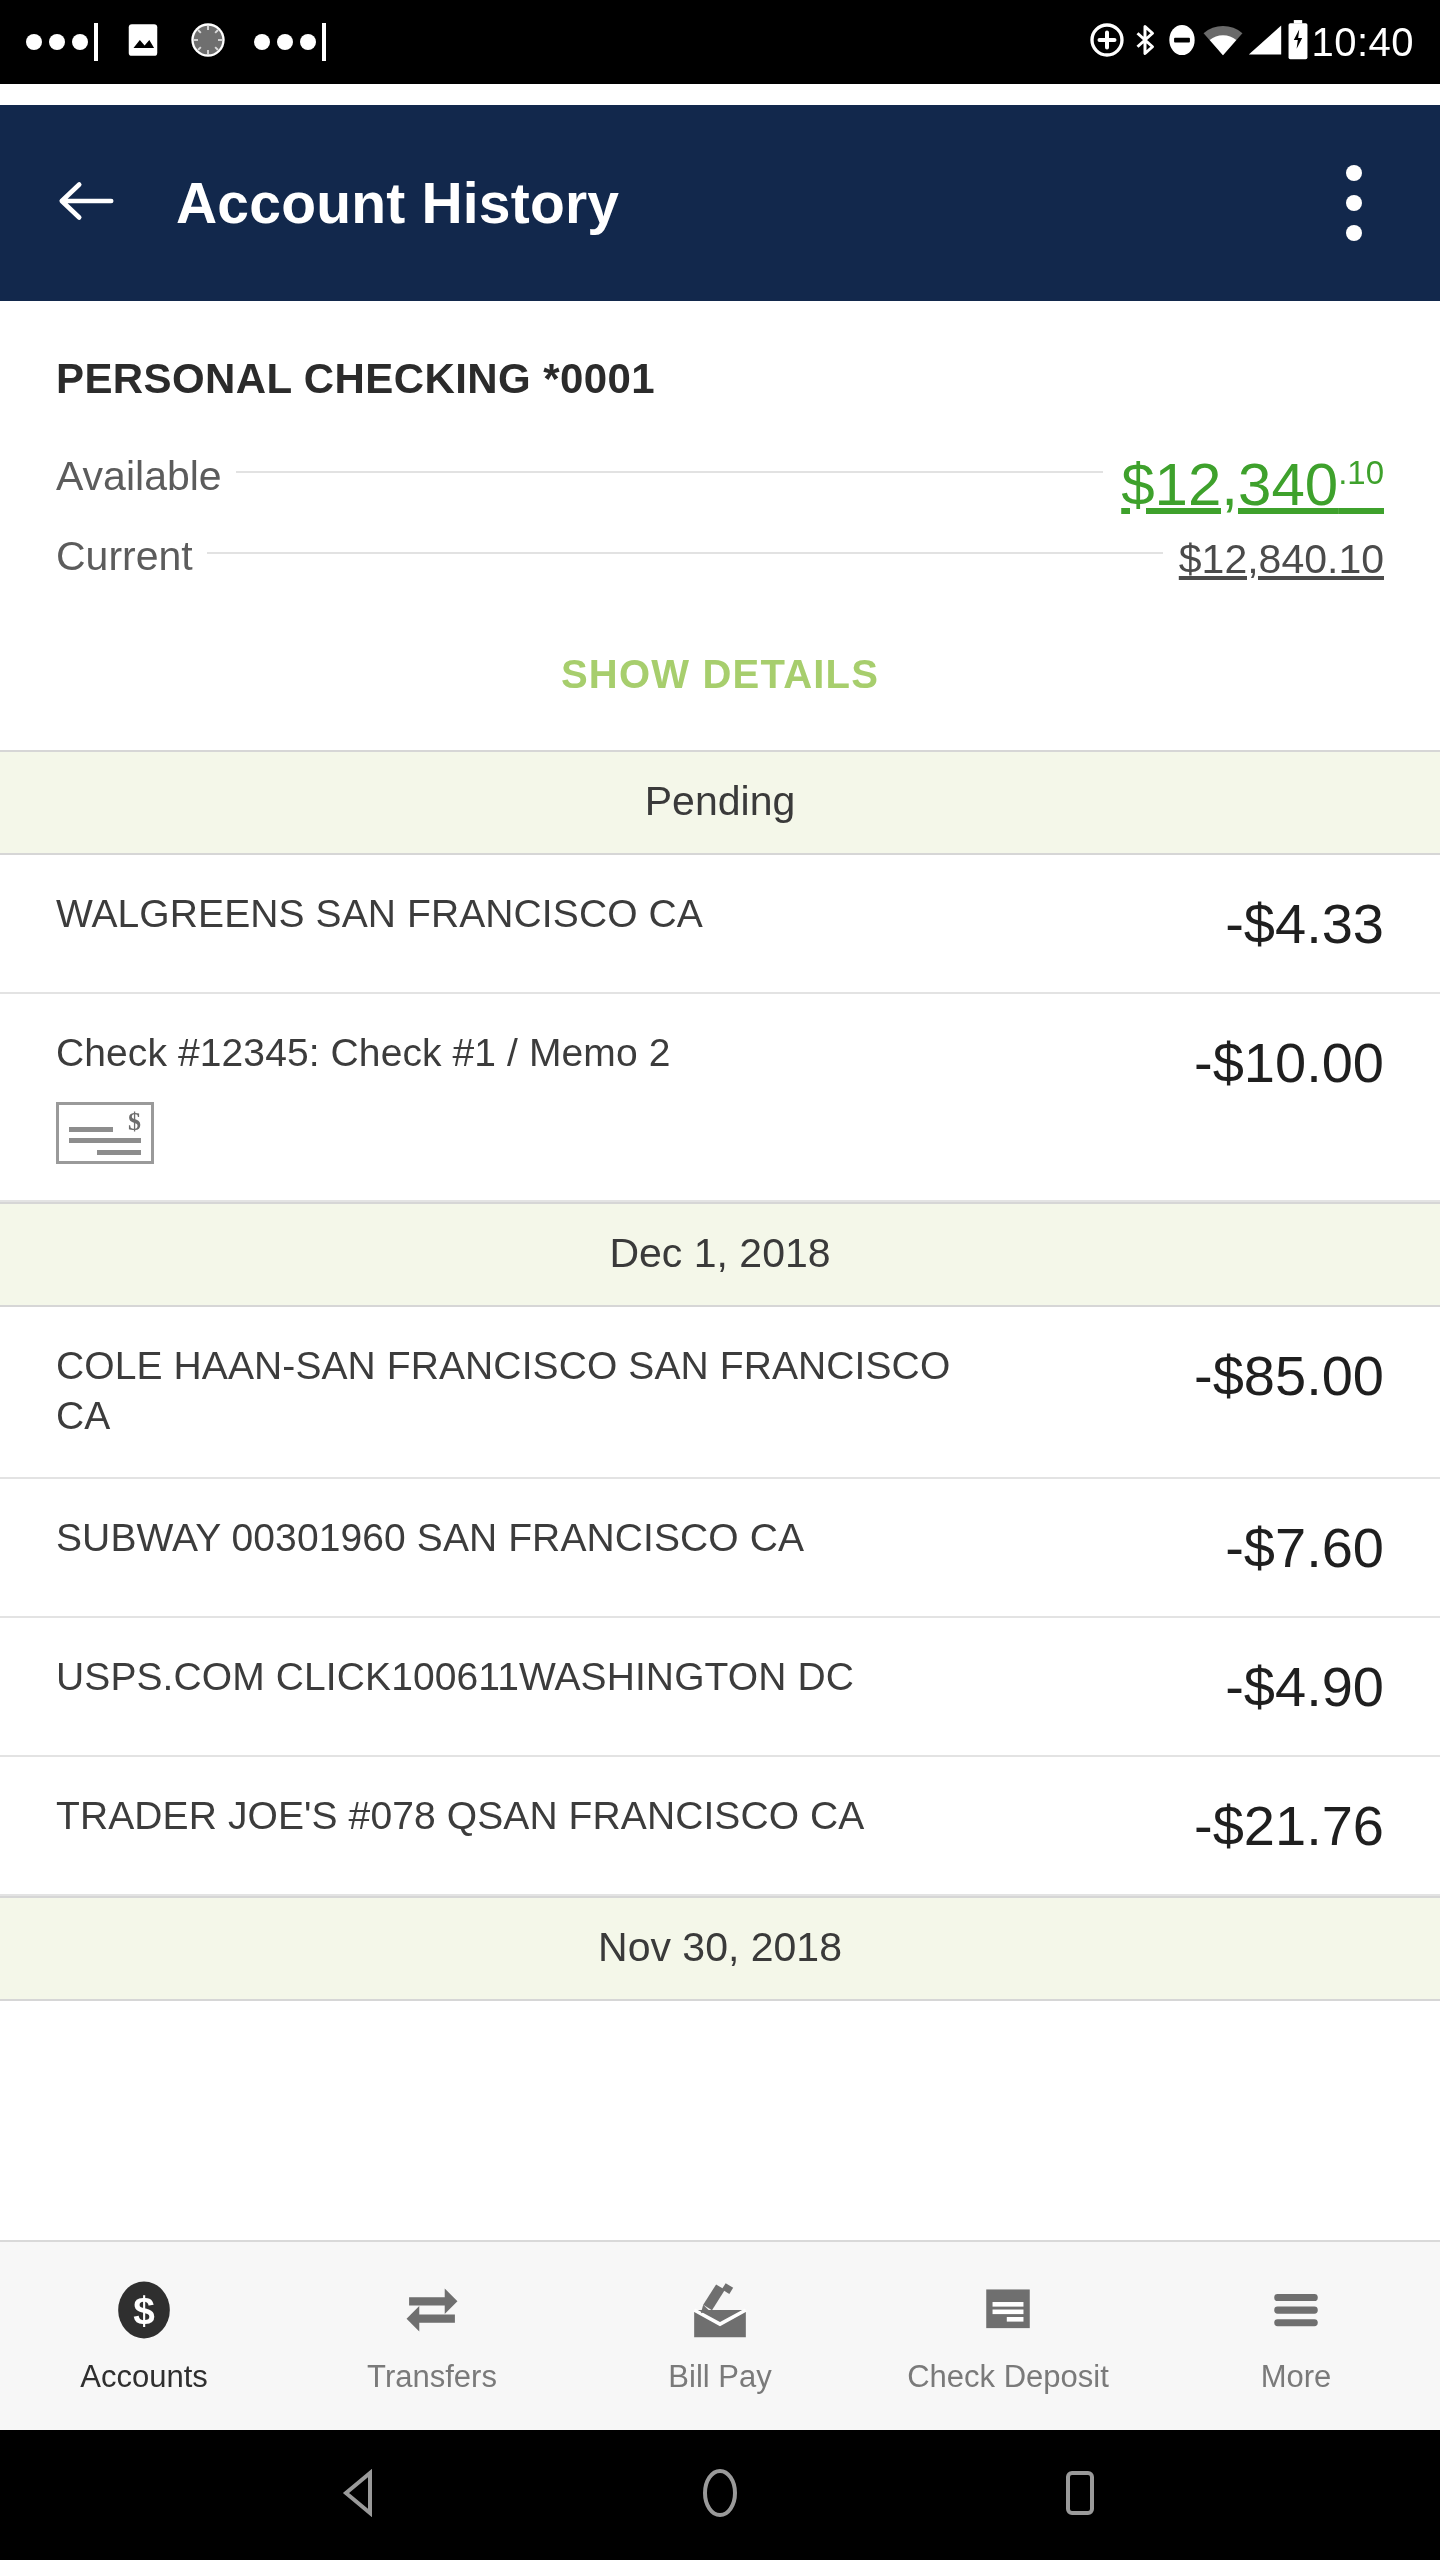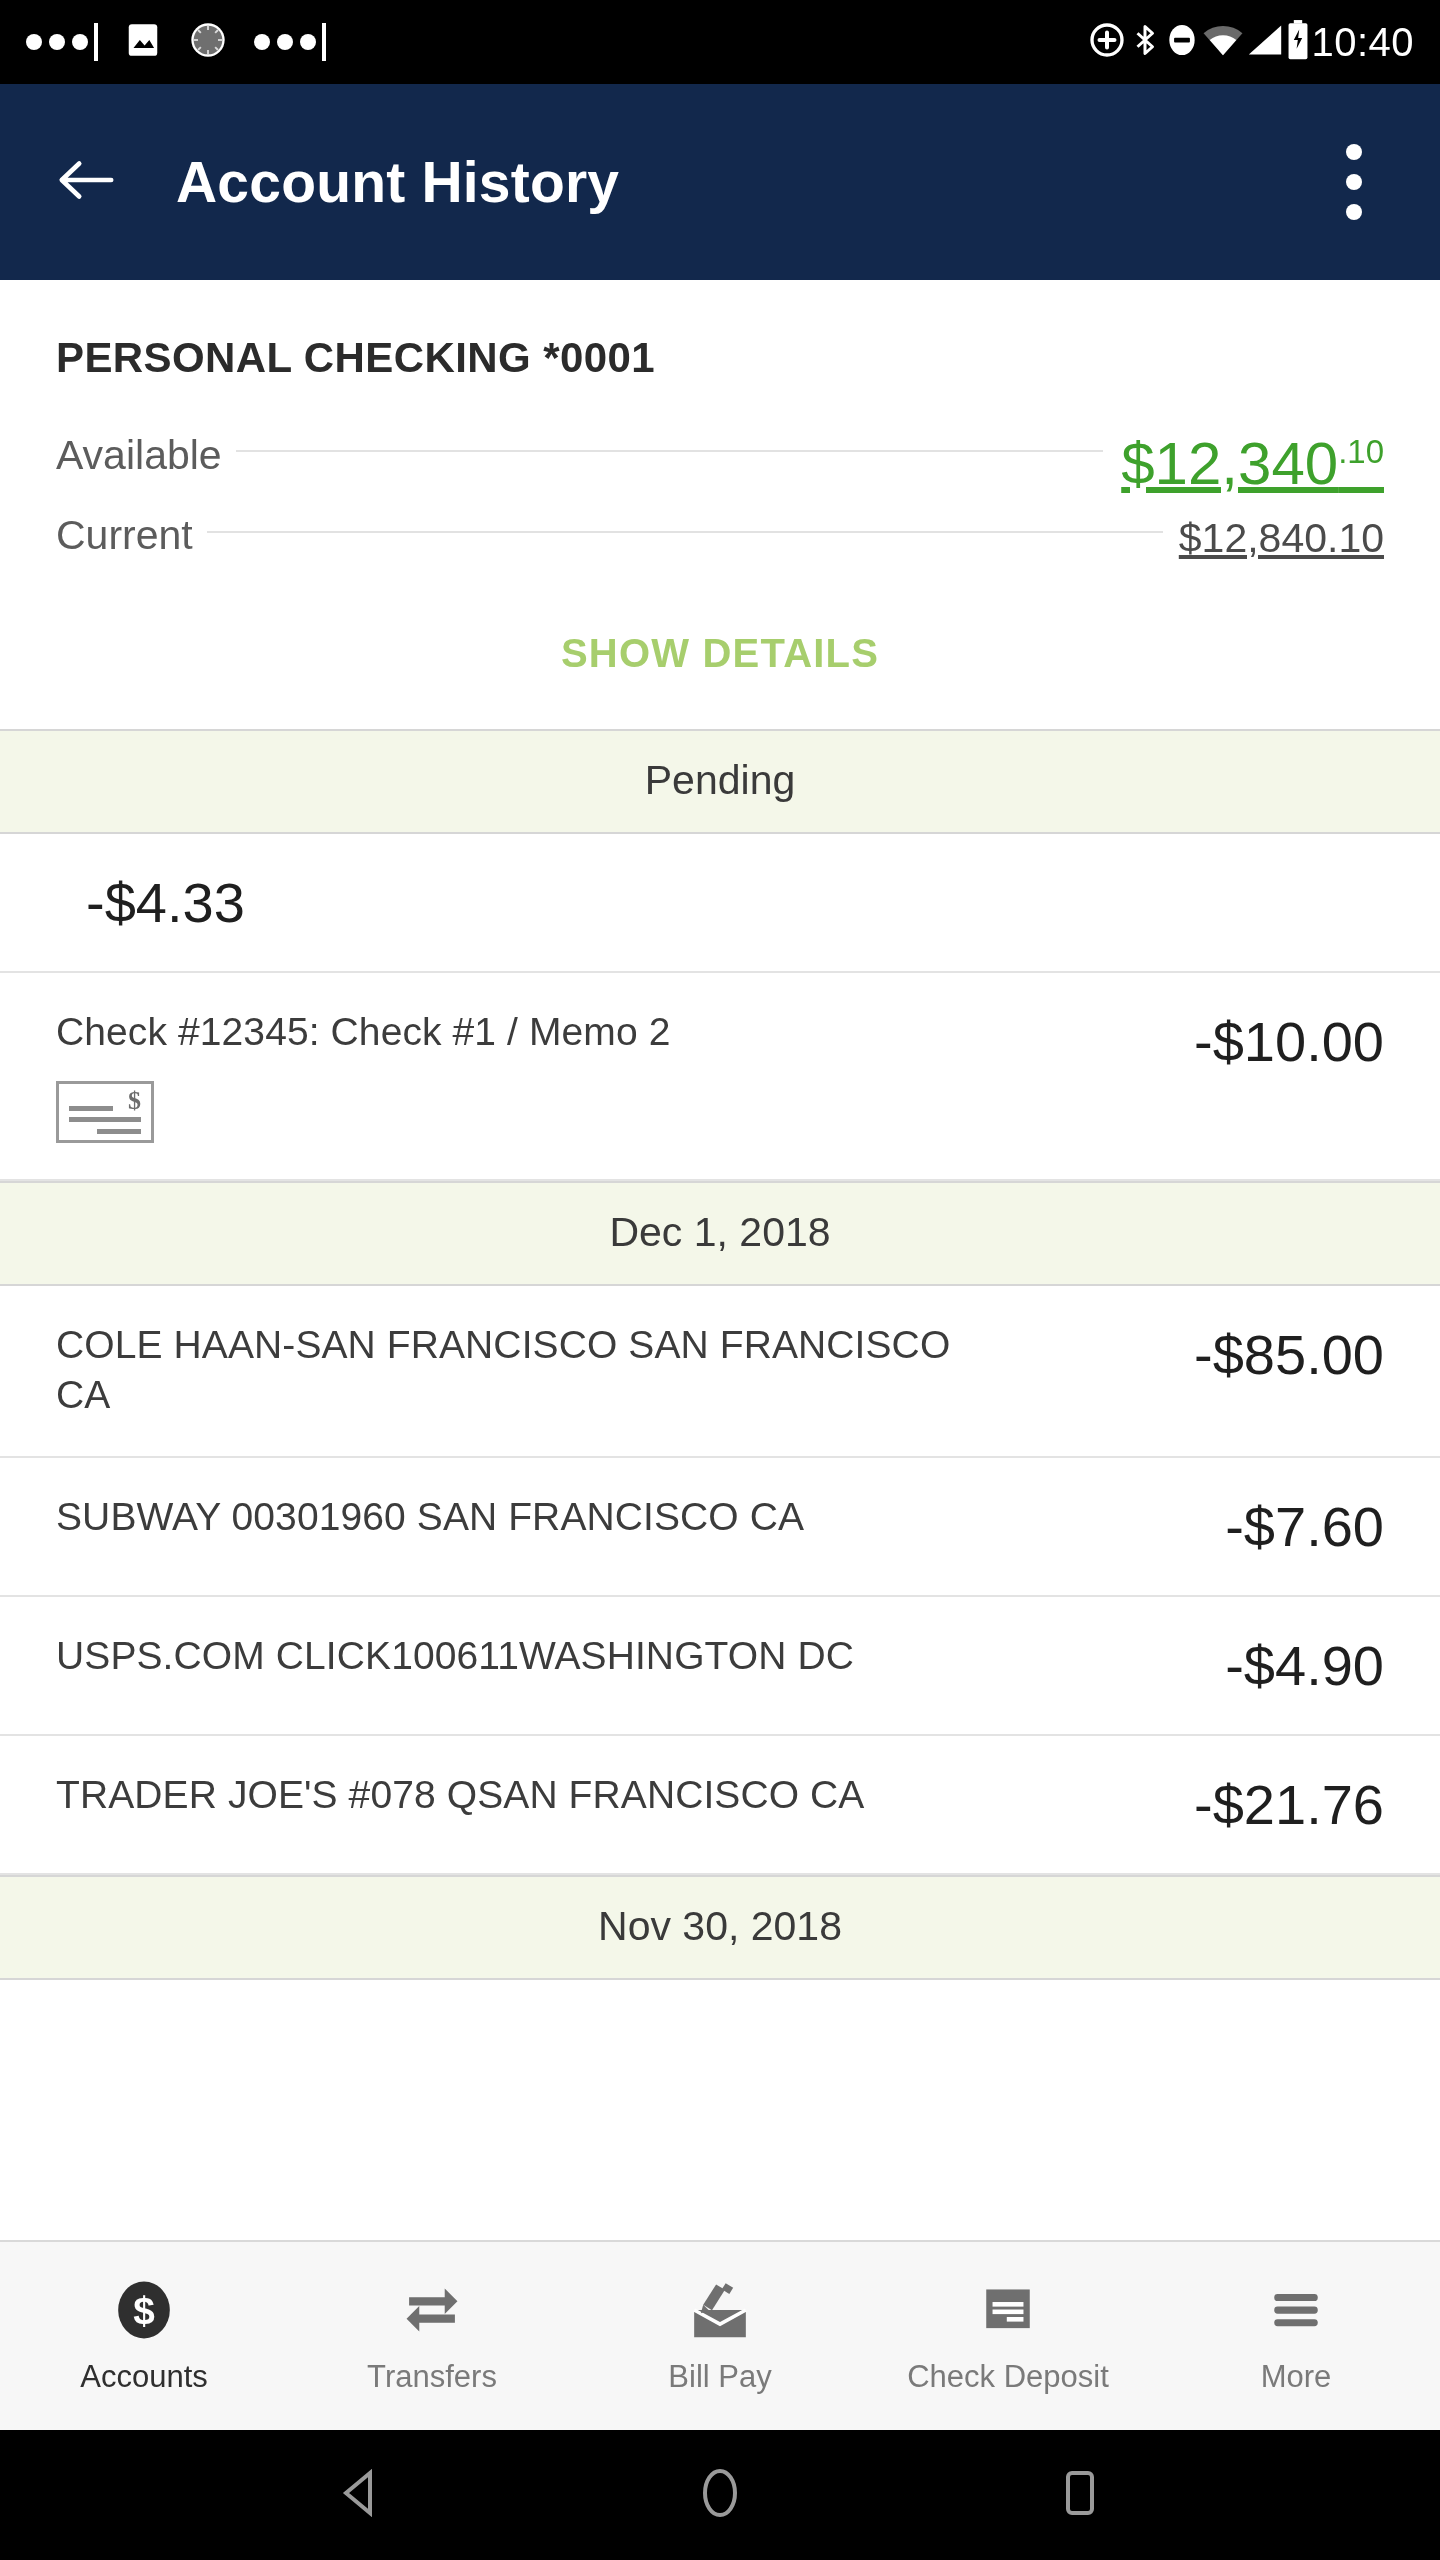--- a/index.html
+++ b/index.html
@@ -22,21 +22,21 @@
   .sb-right { display:flex; align-items:center; }
   .dots3 { display:flex; align-items:center; gap:7px; position:relative; padding-right:10px; }
   .dots3 i { width:16px; height:16px; border-radius:50%; background:#fff; display:block; }
   .dots3:after { content:""; position:absolute; right:0; top:-11px; width:4px; height:38px; background:#fff; }
   .sb-icon { display:block; }
   .time-text { color:#fff; font-size:40px; letter-spacing:0.5px; font-family:"Liberation Sans", sans-serif; }
 
   
   .app-bar {
     flex:0 0 196px; height:196px; background:#12284c;
-    display:flex; align-items:center; padding:0 48px;
+    display:flex; align-items:center; padding:0 48px;margin-top:21px;
   }
   .back-btn { width:76px; height:76px; display:flex; align-items:center; justify-content:center; cursor:pointer; }
   .app-title {
     color:#ffffff; font-size:57px; font-weight:bold; margin-left:52px;
     letter-spacing:0.2px; white-space:nowrap;
   }
   .overflow-btn { margin-left:auto; width:76px; height:90px; display:flex; flex-direction:column; align-items:center; justify-content:center; gap:14px; cursor:pointer; }
   .overflow-btn i { width:16px; height:16px; border-radius:50%; background:#fff; display:block; }
 
   
@@ -237,20 +237,23 @@
       </div>
 
       <div class="show-details-wrap">
         <span class="show-details">SHOW DETAILS</span>
       </div>
     </div>
 
     <div id="txn-list">
         <div class="sec-head">Pending</div>
         <div class="txn">
+          <div>
+            <div class="txn-desc">WALGREENS SAN FRANCISCO CA</div>
+          </div>
           <div class="txn-amt">-$4.33</div>
         </div>
         <div class="txn">
           <div>
             <div class="txn-desc">Check #12345: Check #1 / Memo 2</div>
             <div class="check-thumb">
               <span class="ln l1"></span>
               <span class="ln l2"></span>
               <span class="ln l3"></span>
               <span class="dollar">$</span>

